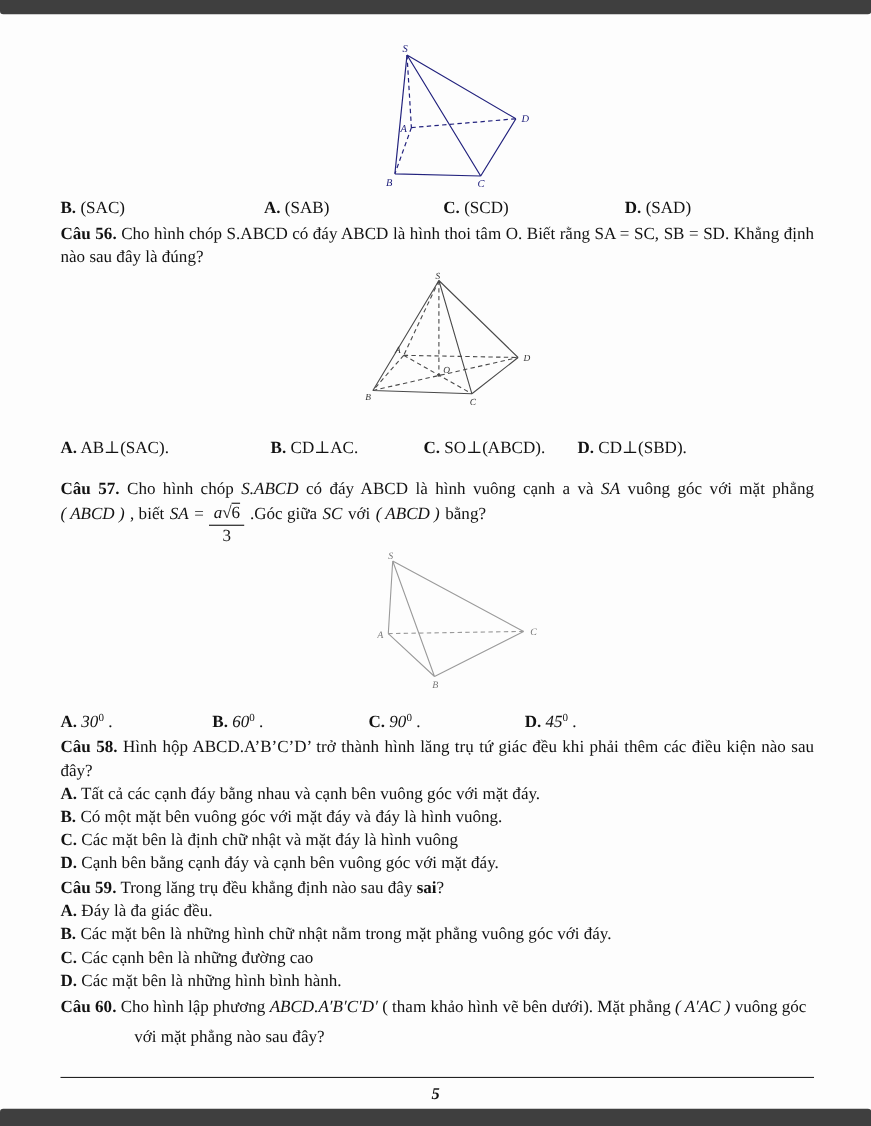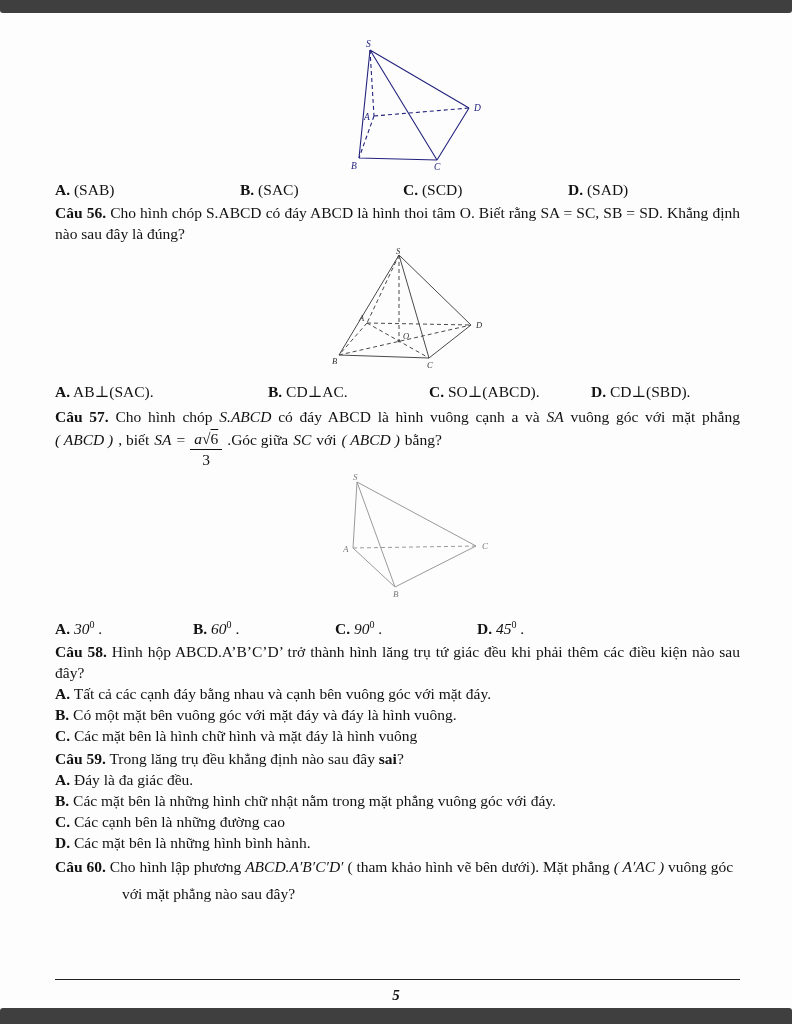--- a/index.html
+++ b/index.html
@@ -18,21 +18,21 @@
 
   .fig-wrap { display:flex; justify-content:center; }
 
   .para { text-align:justify; line-height:21px; margin-top:2px; }
   .force-justify { text-align:justify; text-align-last:justify; }
   b, .q-label { font-weight:bold; }
   .it { font-style:italic; }
 
   .opts { display:grid; line-height:21px; }
   .row55 { grid-template-columns:185px 163px 165px 1fr; margin-top:8px; }
-  .row56 { grid-template-columns:191px 139px 140px 1fr; margin-top:12px;gap:22px; }
+  .row56 { grid-template-columns:191px 139px 140px 1fr; margin-top:28px; }
   .row57 { grid-template-columns:138px 142px 142px 1fr; margin-top:16px; }
   .opt sup { font-size:10px; }
 
   .formula-line { display:flex; align-items:flex-start; gap:5px; margin:3px 0 2px; min-height:40px; line-height:19px; }
   .frac { display:inline-flex; flex-direction:column; align-items:center; line-height:18px; }
   .frac .num { padding:0 4px 1px; border-bottom:1.3px solid #111; }
   .frac .den { padding-top:1px; }
   .rad-val { text-decoration:overline; }
 
   .opt-line { line-height:21px; text-align:justify; }
@@ -62,22 +62,22 @@
           <text x="19" y="9">S</text>
           <text x="17" y="82">A</text>
           <text x="4" y="131">B</text>
           <text x="87" y="132">C</text>
           <text x="127" y="73">D</text>
         </g>
       </svg>
     </div>
 
     <div class="opts row55">
+      <span class="opt"><b>B.</b> <span>(SAC)</span></span>
       <span class="opt"><b>A.</b> <span>(SAB)</span></span>
-      <span class="opt"><b>B.</b> <span>(SAC)</span></span>
       <span class="opt"><b>C.</b> <span>(SCD)</span></span>
       <span class="opt"><b>D.</b> <span>(SAD)</span></span>
     </div>
 
     <div class="para">
       <b class="q-label">Câu 56.</b>
       <span>Cho hình chóp S.ABCD có đáy ABCD là hình thoi tâm O. Biết rằng SA = SC, SB = SD. Khẳng định nào sau đây là đúng?</span>
     </div>
 
     <div class="fig-wrap" style="margin-top:3px; padding-left:22px;">
@@ -98,21 +98,21 @@
       </svg>
     </div>
 
     <div class="opts row56">
       <span class="opt"><b>A.</b> <span>AB⊥(SAC).</span></span>
       <span class="opt"><b>B.</b> <span>CD⊥AC.</span></span>
       <span class="opt"><b>C.</b> <span>SO⊥(ABCD).</span></span>
       <span class="opt"><b>D.</b> <span>CD⊥(SBD).</span></span>
     </div>
 
-    <div class="para force-justify" style="margin-top:4px;">
+    <div class="para force-justify" style="margin-top:16px;">
       <b class="q-label">Câu 57.</b>
       <span>Cho hình chóp</span>
       <span class="it">S.ABCD</span>
       <span>có đáy ABCD là hình vuông cạnh a và</span>
       <span class="it">SA</span>
       <span>vuông góc với mặt phẳng</span>
     </div>
 
     <div class="formula-line">
       <span class="it">( ABCD )</span>
@@ -151,21 +151,22 @@
       <span class="opt"><b>C.</b> <span class="it">90</span><sup>0</sup><span> .</span></span>
       <span class="opt"><b>D.</b> <span class="it">45</span><sup>0</sup><span> .</span></span>
     </div>
 
     <div class="para">
       <b class="q-label">Câu 58.</b>
       <span>Hình hộp ABCD.A’B’C’D’ trở thành hình lăng trụ tứ giác đều khi phải thêm các điều kiện nào sau đây?</span>
     </div>
     <div class="opt-line"><b>A.</b> <span>Tất cả các cạnh đáy bằng nhau và cạnh bên vuông góc với mặt đáy.</span></div>
     <div class="opt-line"><b>B.</b> <span>Có một mặt bên vuông góc với mặt đáy và đáy là hình vuông.</span></div>
-    <div class="opt-line"><b>C.</b> <span>Các mặt bên là hình chữ hình và mặt đáy là hình vuông</span></div>
+    <div class="opt-line"><b>C.</b> <span>Các mặt bên là định chữ nhật và mặt đáy là hình vuông</span></div>
+    <div class="opt-line"><b>D.</b> <span>Cạnh bên bằng cạnh đáy và cạnh bên vuông góc với mặt đáy.</span></div>
 
     <div class="para">
       <b class="q-label">Câu 59.</b>
       <span>Trong lăng trụ đều khẳng định nào sau đây</span>
       <b>sai</b><span>?</span>
     </div>
     <div class="opt-line"><b>A.</b> <span>Đáy là đa giác đều.</span></div>
     <div class="opt-line"><b>B.</b> <span>Các mặt bên là những hình chữ nhật nằm trong mặt phẳng vuông góc với đáy.</span></div>
     <div class="opt-line"><b>C.</b> <span>Các cạnh bên là những đường cao</span></div>
     <div class="opt-line"><b>D.</b> <span>Các mặt bên là những hình bình hành.</span></div>

